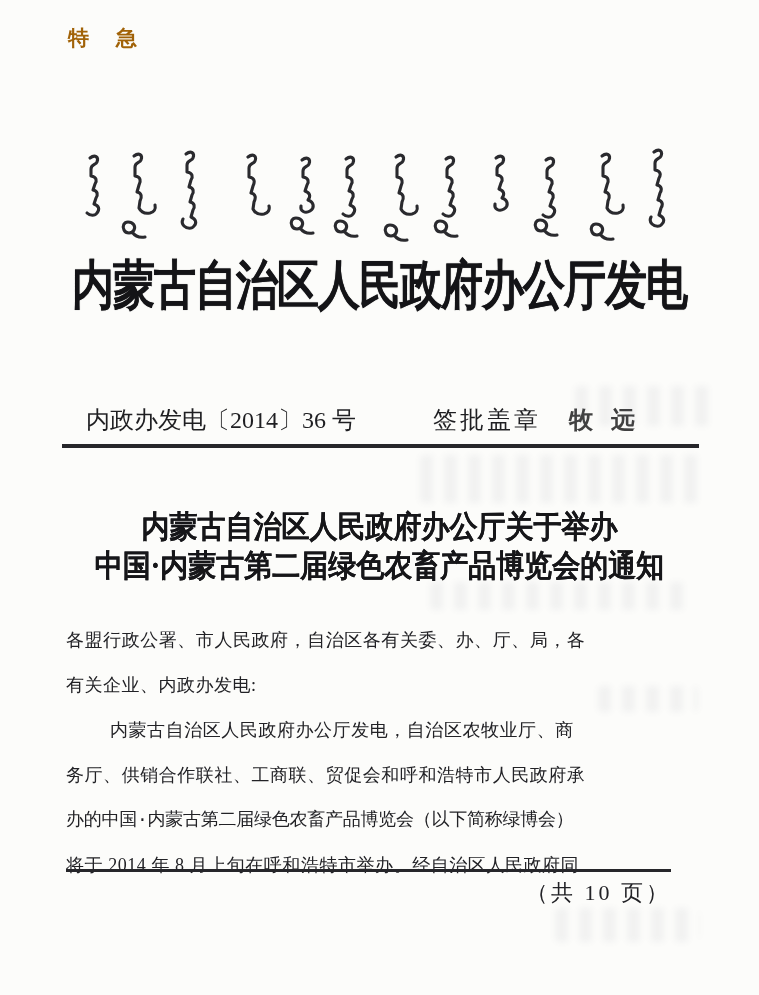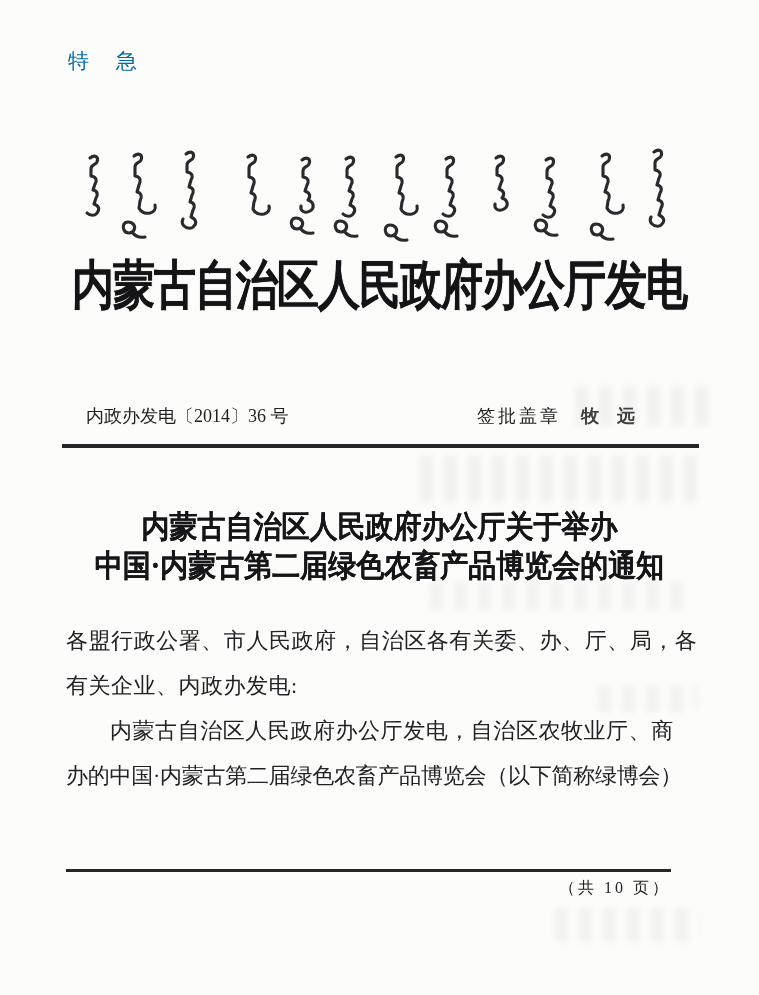--- a/index.html
+++ b/index.html
@@ -8,71 +8,71 @@
     position:relative;
     width:759px;height:995px;
     margin:0 auto;
     background:#fcfcfa;
     overflow:hidden;
     color:#1f1f22;
     font-family:"Liberation Serif","DejaVu Serif",serif;
   }
   
   .urgency{
-    position:absolute;left:68px;top:47px;
+    position:absolute;left:68px;top:24px;
     font-family:"Liberation Sans","DejaVu Sans",sans-serif;
-    font-size:21px;font-weight:400;letter-spacing:27px;color:#0369a1;
+    font-size:21px;font-weight:700;letter-spacing:27px;color:#a16207;
   }
   
   .mongolian{position:absolute;left:0;top:148px;}
   .mongolian path{stroke:#2a2a2e;stroke-width:3.1;fill:none;stroke-linecap:round;stroke-linejoin:round;}
   
   .masthead{
     position:absolute;left:0;top:250px;width:100%;
     text-align:center;
     font-family:"Liberation Sans","DejaVu Sans",sans-serif;
     font-size:42px;font-weight:900;letter-spacing:-1px;color:#141417;
     transform:scaleY(1.26);transform-origin:top center;
     text-shadow:0 0 0.6px #141417;
     white-space:nowrap;
   }
   
   .ref-row{
     position:absolute;left:86px;top:404px;width:567px;
     display:flex;justify-content:space-between;align-items:center;
-    font-size:18px;white-space:nowrap;
+    font-size:24px;white-space:nowrap;
   }
-  .ref-row .sign{display:flex;align-items:baseline;gap:20px;font-family:Liberation Mono, monospace;}
+  .ref-row .sign{display:flex;align-items:baseline;gap:28px;font-family:Liberation Mono, monospace;}
   .approval-label{letter-spacing:3px;}
   .approver{font-weight:700;letter-spacing:18px;color:#404040;}
   .rule{position:absolute;background:#26262a;}
   .rule-top{left:62px;top:444px;width:637px;height:4px;}
   .rule-bottom{left:66px;top:869px;width:605px;height:3px;}
   
   .doc-title{
     position:absolute;left:0;top:507px;width:100%;
     text-align:center;font-weight:800;font-size:28px;line-height:36px;
     color:#161619;letter-spacing:0px;
     transform:scaleY(1.1);transform-origin:top center;
     text-shadow:0 0 0.5px #161619;
     white-space:nowrap;
   }
   
   .body{
     position:absolute;left:66px;top:618px;width:633px;
-    font-size:22px;line-height:45px;color:#222226;
+    font-size:18px;line-height:45px;color:#222226;
   }
   .bl{white-space:nowrap;letter-spacing:0.55px;}
   .bl.short{letter-spacing:0.5px;}
   .bl.indent{padding-left:44px;}
-  .bl.tight{letter-spacing:-0.25px;}
+  .bl.tight{letter-spacing:-0.25px;font-family:Liberation Mono, monospace;}
   
   .page-count{
     position:absolute;right:88px;top:878px;
-    font-size:16px;letter-spacing:3px;color:#222226;white-space:nowrap;
+    font-size:22px;letter-spacing:3px;color:#222226;white-space:nowrap;
   }
   
   .bleed{
     position:absolute;border-radius:4px;
     background:repeating-linear-gradient(90deg, rgba(95,100,118,.5) 0 13px, rgba(95,100,118,0) 13px 24px);
     filter:blur(3px);opacity:.13;pointer-events:none;
   }
   .b1{left:575px;top:386px;width:140px;height:40px;}
   .b2{left:420px;top:455px;width:280px;height:48px;}
   .b3{left:430px;top:582px;width:255px;height:28px;}
@@ -153,21 +153,23 @@
 
   <div class="doc-title">
     <div>内蒙古自治区人民政府办公厅关于举办</div>
     <div>中国·内蒙古第二届绿色农畜产品博览会的通知</div>
   </div>
 
   <div class="body">
     <div class="bl">各盟行政公署、市人民政府，自治区各有关委、办、厅、局，各</div>
     <div class="bl short">有关企业、内政办发电:</div>
     <div class="bl indent">内蒙古自治区人民政府办公厅发电，自治区农牧业厅、商</div>
+    <div class="bl">务厅、供销合作联社、工商联、贸促会和呼和浩特市人民政府承</div>
     <div class="bl tight">办的中国·内蒙古第二届绿色农畜产品博览会（以下简称绿博会）</div>
+    <div class="bl">将于 2014 年 8 月上旬在呼和浩特市举办。经自治区人民政府同</div>
   </div>
 
   <div class="rule rule-bottom"></div>
 
   <div class="page-count">（共 10 页）</div>
 
   <div class="bleed b1"></div>
   <div class="bleed b2"></div>
   <div class="bleed b3"></div>
   <div class="bleed b4"></div>

